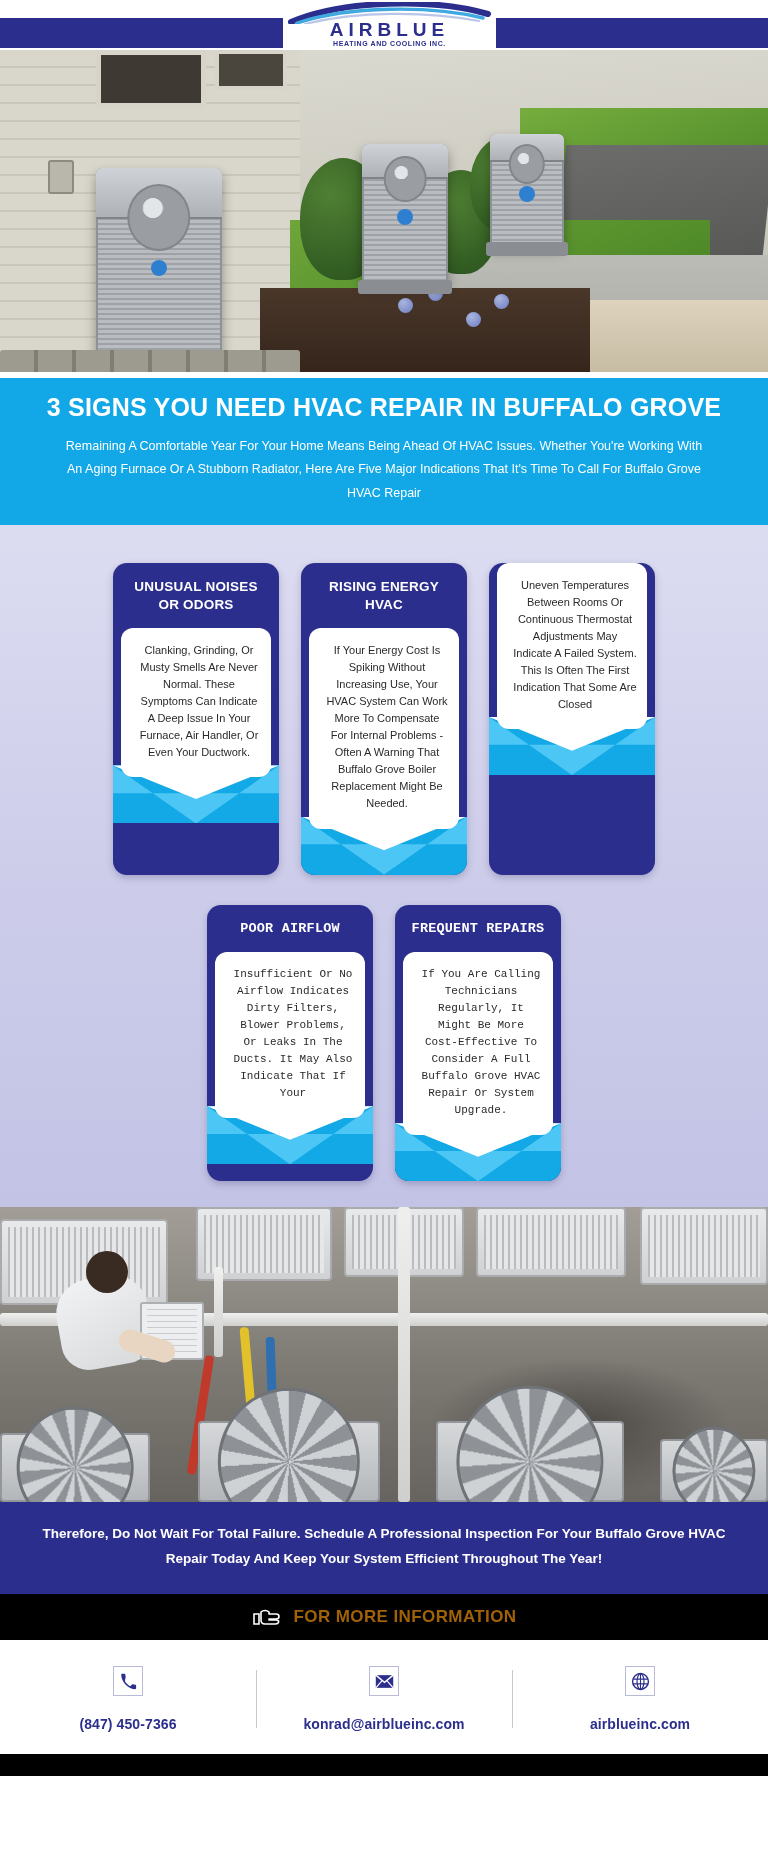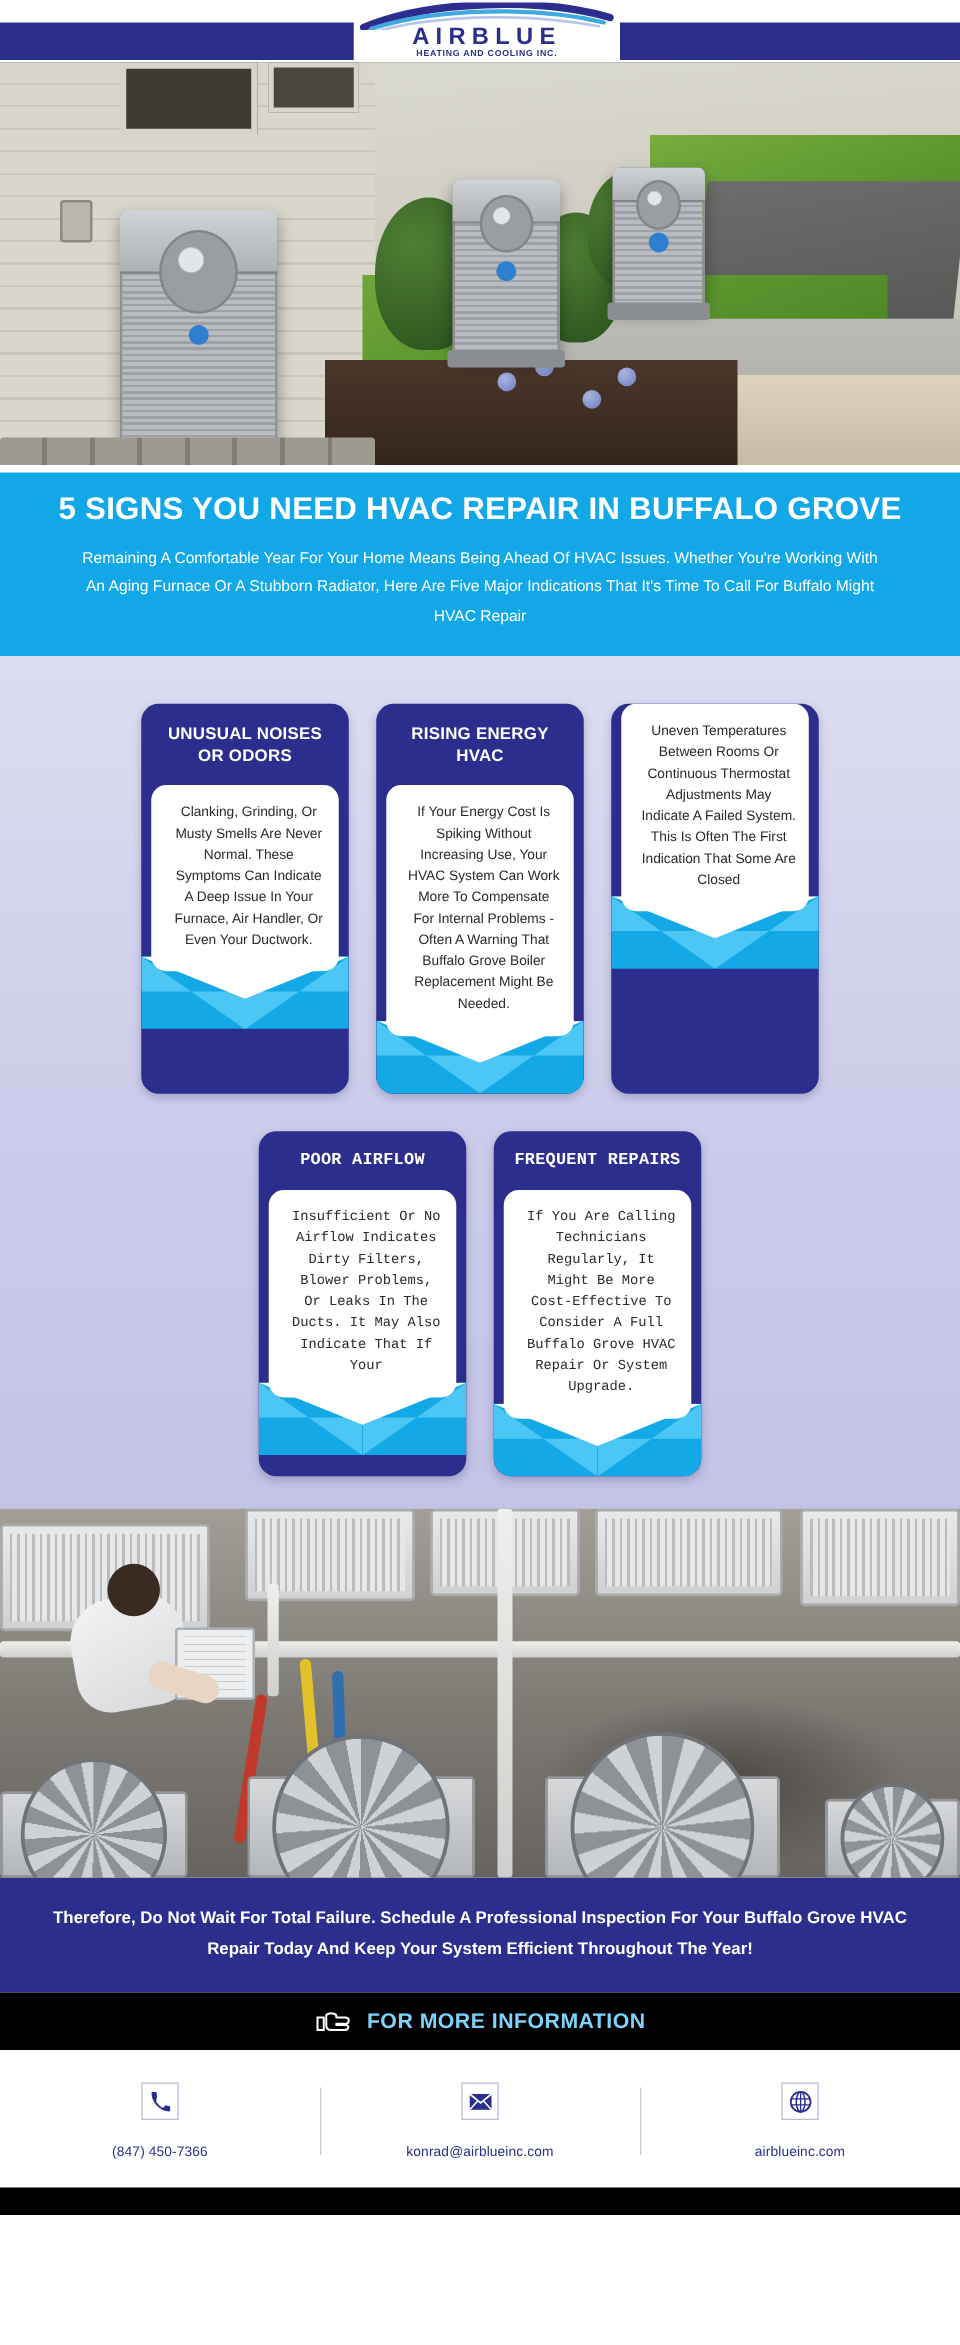--- a/index.html
+++ b/index.html
@@ -346,21 +346,21 @@
   .moreinfo {
     background: #000000;
     height: 46px;
     display: flex;
     align-items: center;
     justify-content: center;
     gap: 12px;
   }
   .moreinfo .hand { width: 30px; height: 22px; }
   .moreinfo .label {
-    color: #7dd3fc;
+    color: #a16207;
     font-size: 17px;
     font-weight: bold;
     letter-spacing: .4px;
   }
 
   
   .contact {
     background: #ffffff;
     display: flex;
     padding: 26px 0 22px 0;
@@ -375,23 +375,23 @@
     position: absolute; left: 0; top: 4px; bottom: 4px;
     width: 1px; background: #c9c9c9;
   }
   .contact .ico {
     width: 30px; height: 30px;
     margin: 0 auto 20px auto;
     border: 1px solid #b9bbd6;
     display: flex; align-items: center; justify-content: center;
   }
   .contact .txt {
-    font-size: 11px;
+    font-size: 14px;
     color: #2b2e8c;
-    font-weight: normal;
+    font-weight: bold;
     letter-spacing: .1px;
   }
   .bottom-bar { height: 22px; background: #000000; }
 </style>
 </head>
 <body>
 
 <div class="logo-bar">
   <div class="bar-left"></div>
   <div class="bar-right"></div>
@@ -445,22 +445,22 @@
     <div class="fan"></div>
     <div class="badge"></div>
     <div class="pad"></div>
   </div>
   <div class="stoneedge"></div>
 </div>
 
 <div class="title-sep"></div>
 
 <div class="banner">
-  <h1>5 SIGNS YOU NEED HVAC REPAIR IN BUFFALO GROVE</h1>
-  <p>Remaining A Comfortable Year For Your Home Means Being Ahead Of HVAC Issues. Whether You're Working With An Aging Furnace Or A Stubborn Radiator, Here Are Five Major Indications That It's Time To Call For Buffalo Might HVAC Repair</p>
+  <h1>3 SIGNS YOU NEED HVAC REPAIR IN BUFFALO GROVE</h1>
+  <p>Remaining A Comfortable Year For Your Home Means Being Ahead Of HVAC Issues. Whether You're Working With An Aging Furnace Or A Stubborn Radiator, Here Are Five Major Indications That It's Time To Call For Buffalo Grove HVAC Repair</p>
 </div>
 
 <div class="cards-area">
 
   <div class="row row1">
 
     <div class="card">
       <div class="card-head">UNUSUAL NOISES OR ODORS</div>
       <div class="card-body">Clanking, Grinding, Or Musty Smells Are Never Normal. These Symptoms Can Indicate A Deep Issue In Your Furnace, Air Handler, Or Even Your Ductwork.</div>
       <div class="envelope">

